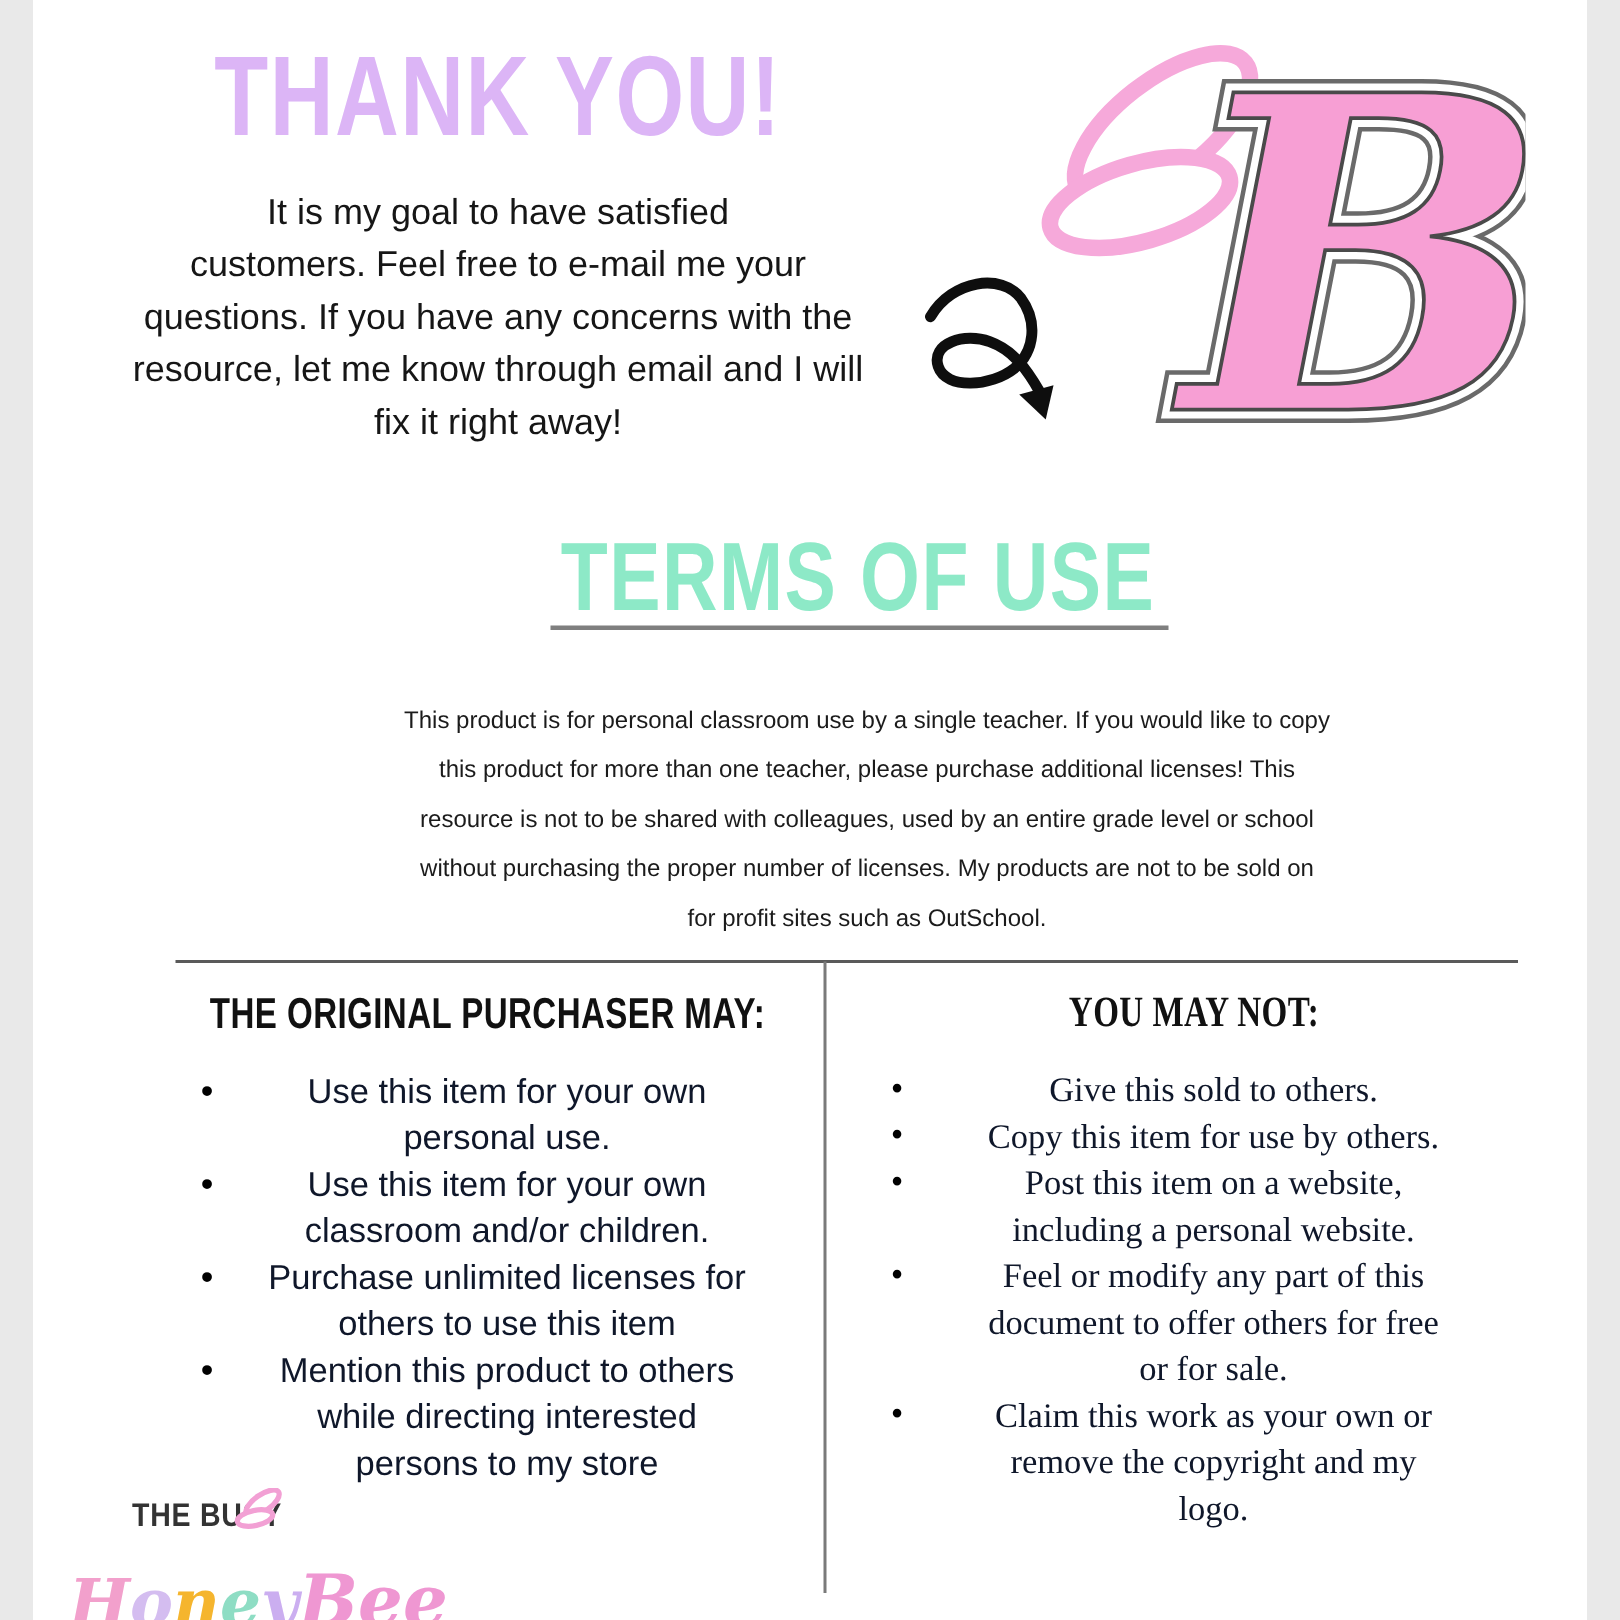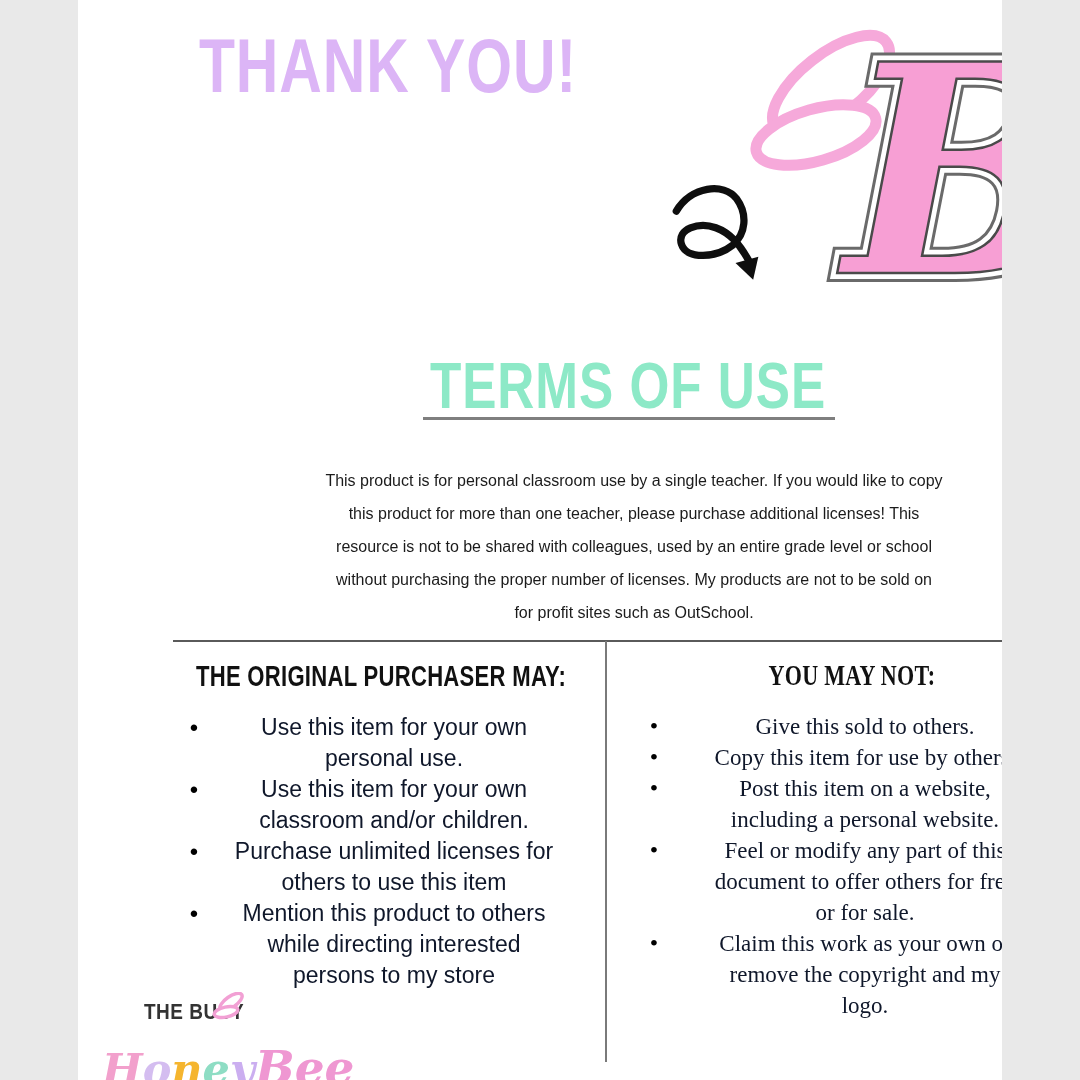--- a/index.html
+++ b/index.html
@@ -1,17 +1,17 @@
 <!DOCTYPE html>
 <html><head>
 <meta charset="utf-8">
 <style>
   html,body{margin:0;padding:0;background:#e9e9e9;}
   .canvas{
-    position:relative;width:924px;height:1080px;background:#ffffff;
+    position:relative;width:1036px;height:1080px;background:#ffffff;
     overflow:hidden;margin:0 auto;
     font-family:"Liberation Sans",sans-serif;color:#141414;
   }
   
   .ty-title{
     position:absolute;left:60px;top:22px;width:500px;margin:0;
     text-align:center;font-size:62px;font-weight:bold;letter-spacing:1px;
     transform:scale(.95,1.22);transform-origin:center top;
   }
   .ty-body{
@@ -79,20 +79,25 @@
   }
   .fl-script .ltr{text-shadow:0 0 2px #fff,0 0 2px #fff;}
   .fl-script .bee{font-size:47px;}
 </style>
 </head>
 <body>
 
 <div class="canvas">
 
   <h1 class="ty-title" style="color: rgb(220, 181, 246);">THANK YOU!</h1>
+  <p class="ty-body">It is my goal to have satisfied
+customers. Feel free to e-mail me your
+questions. If you have any concerns with the
+resource, let me know through email and I will
+fix it right away!</p>
 
   <div class="brand-b">
     <svg viewBox="0 0 345 300">
       <g>
         <ellipse cx="103" cy="80" rx="70" ry="31" fill="#ffffff" stroke="#f6a9da" stroke-width="11" transform="rotate(-38 103 80)"></ellipse>
         <ellipse cx="88" cy="130" rx="62" ry="26" fill="#ffffff" stroke="#f6a9da" stroke-width="11" transform="rotate(-16 88 130)"></ellipse>
       </g>
       <g font-family="DejaVu Serif, serif" font-style="italic" font-weight="bold" font-size="290" text-anchor="start">
         <text x="116" y="268" fill="#ffffff" stroke="#6a6a6a" stroke-width="18">B</text>
         <text x="116" y="268" fill="#ffffff" stroke="#ffffff" stroke-width="12">B</text>

